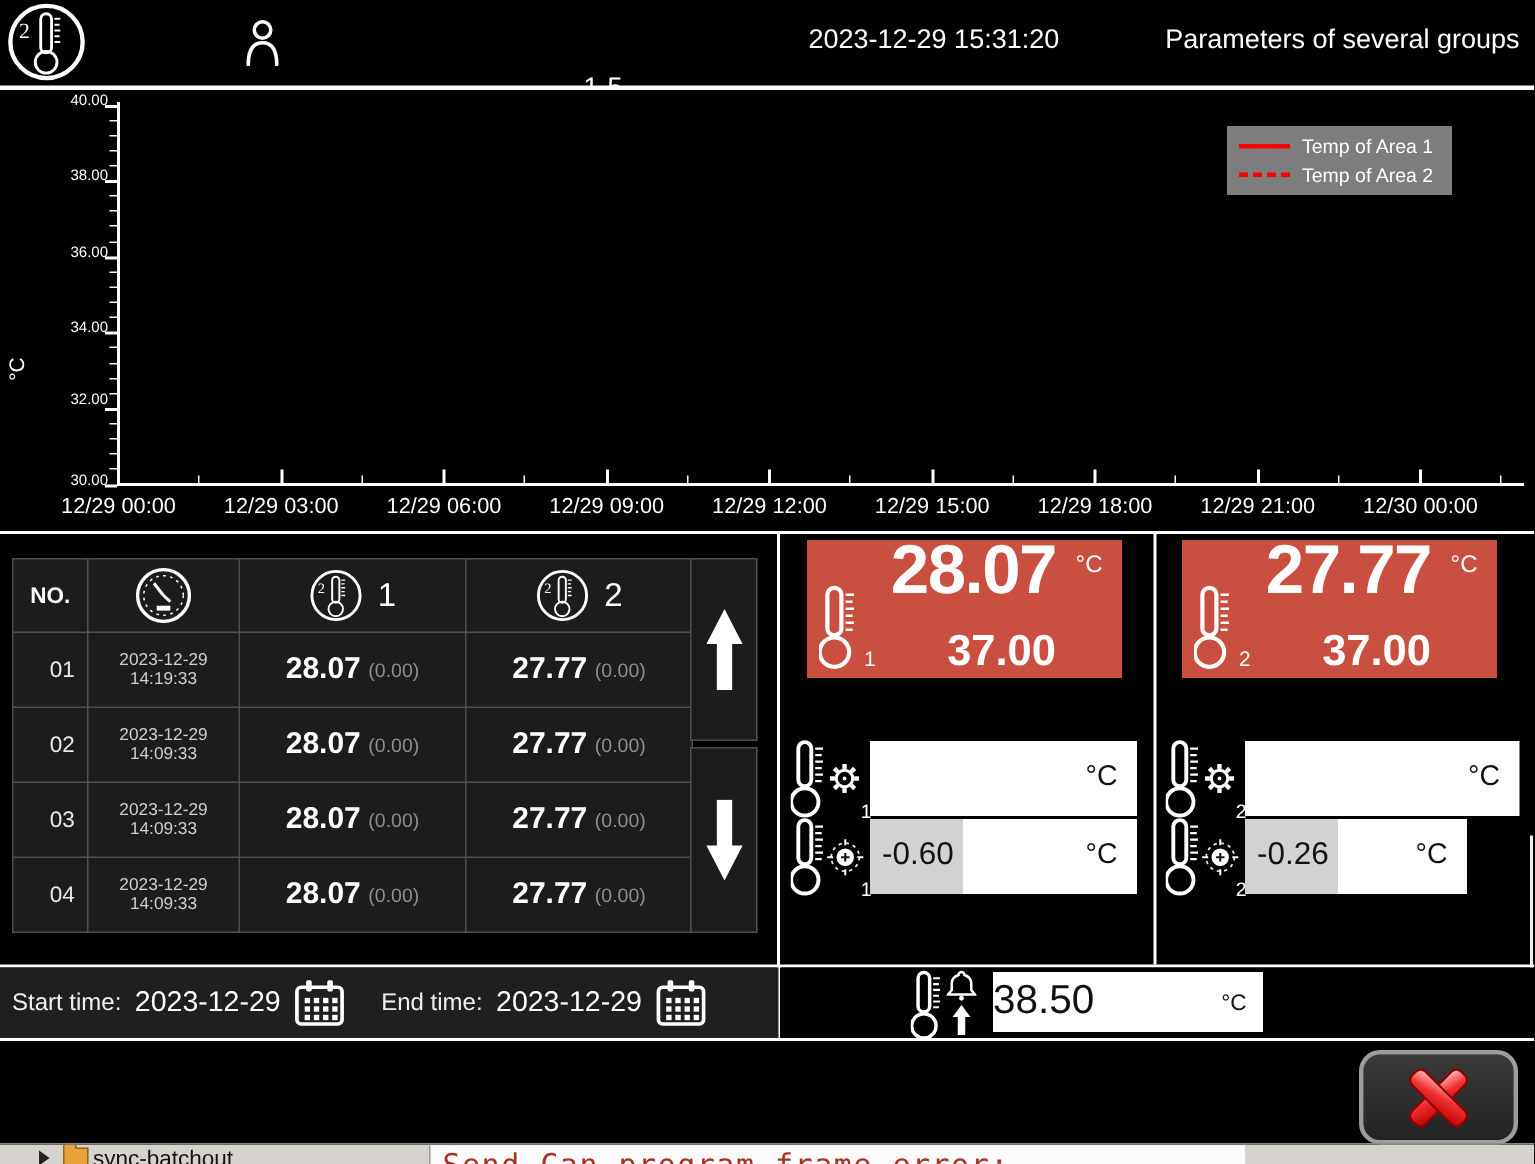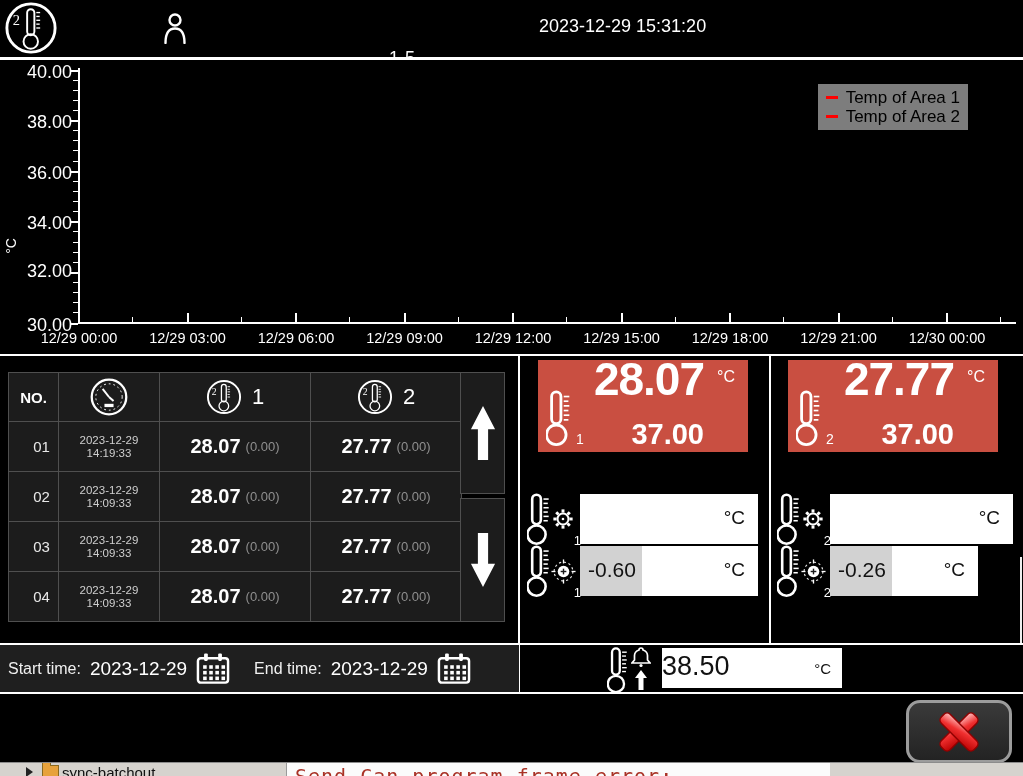--- a/index.html
+++ b/index.html
@@ -5,30 +5,30 @@
   html,body{margin:0;padding:0;background:#000;}
   #screen{position:relative;width:1023px;height:776px;background:#000;overflow:hidden;
           font-family:"Liberation Sans","DejaVu Sans",sans-serif;color:#fff;}
   .abs{position:absolute;}
   
   #header{position:absolute;left:0;top:0;width:1023px;height:57px;background:#000;border-bottom:3px solid #fff;}
   #logo{position:absolute;left:4px;top:1px;width:54px;height:54px;}
   .hdr-txt{position:absolute;top:16px;font-size:18px;color:#fff;white-space:nowrap;}
   
   #chart{position:absolute;left:0;top:60px;width:1023px;height:296px;background:#000;}
-  .ylab{position:absolute;width:54px;text-align:right;font-size:18px;color:#fff;}
+  .ylab{position:absolute;width:54px;text-align:right;font-size:10px;color:#fff;}
   .xlab{position:absolute;width:96px;text-align:center;font-size:14.5px;color:#fff;top:270px;white-space:nowrap;}
   #yaxis{position:absolute;left:78px;top:8px;width:2px;height:256px;background:#fff;}
   #xaxis{position:absolute;left:78px;top:262px;width:938px;height:2px;background:#fff;}
   #ylabel{position:absolute;left:-14px;top:178px;font-size:14px;transform:rotate(-90deg);transform-origin:center;width:50px;text-align:center;}
   #legend{position:absolute;left:818px;top:24px;width:150px;height:46px;background:#7d7d7d;padding:5px 8px;box-sizing:border-box;}
   .leg-row{display:flex;align-items:center;height:17px;margin-bottom:2px;}
   .leg-line{width:34px;height:0;border-top:3px solid #f00;}
   .leg-line.dash{border-top-style:dashed;}
-  .leg-lbl{margin-left:8px;font-size:17px;color:#000000;white-space:nowrap;}
+  .leg-lbl{margin-left:8px;font-size:13px;color:#ffffff;white-space:nowrap;}
   
   #tbl{position:absolute;left:8px;top:372px;display:grid;grid-template-columns:49px 100px 150px 150px;
        grid-template-rows:48px repeat(4,49px);gap:1px;background:#4f4f4f;border:1px solid #4f4f4f;text-align:right;}
   .cell{background:#1c1c1c;display:flex;align-items:center;justify-content:center;}
   .hdr-no{font-size:15px;font-weight:bold;}
   .t-big{font-size:22px;margin-left:10px;}
   .time-cell{flex-direction:column;line-height:13px;}
   .time-cell span{font-size:11.5px;color:#cfcfcf;}
   .val{font-size:20px;font-weight:bold;color:#fff;}
   .dev{font-size:13px;color:#8f8f8f;font-weight:normal;margin-left:5px;}
@@ -189,20 +189,21 @@
 
   <div id="header">
     <svg id="logo">
         <use href="#sym-logo"></use>
       </svg>
     <svg class="abs" style="left:162px;top:12px;width:26px;height:32px;cursor:pointer">
         <use href="#sym-person"></use>
       </svg>
     <span class="hdr-txt" style="left:389px;margin-top:32px;">1-5</span>
     <span class="hdr-txt" style="left:539px;">2023-12-29 15:31:20</span>
+    <span class="hdr-txt" style="right:10px;">Parameters of several groups</span>
   </div>
 
   <div id="chart">
     <div id="ylabel">°C</div>
     <div id="yaxis"></div>
     <div id="xaxis"></div>
     <div id="ticks">
         <div style="position: absolute; background: rgb(255, 255, 255); left: 70px; top: 9.5px; width: 8px; height: 2px;"></div>
         <div style="position: absolute; background: rgb(255, 255, 255); left: 73px; top: 19.62px; width: 5px; height: 1px;"></div>
         <div style="position: absolute; background: rgb(255, 255, 255); left: 73px; top: 29.74px; width: 5px; height: 1px;"></div>

